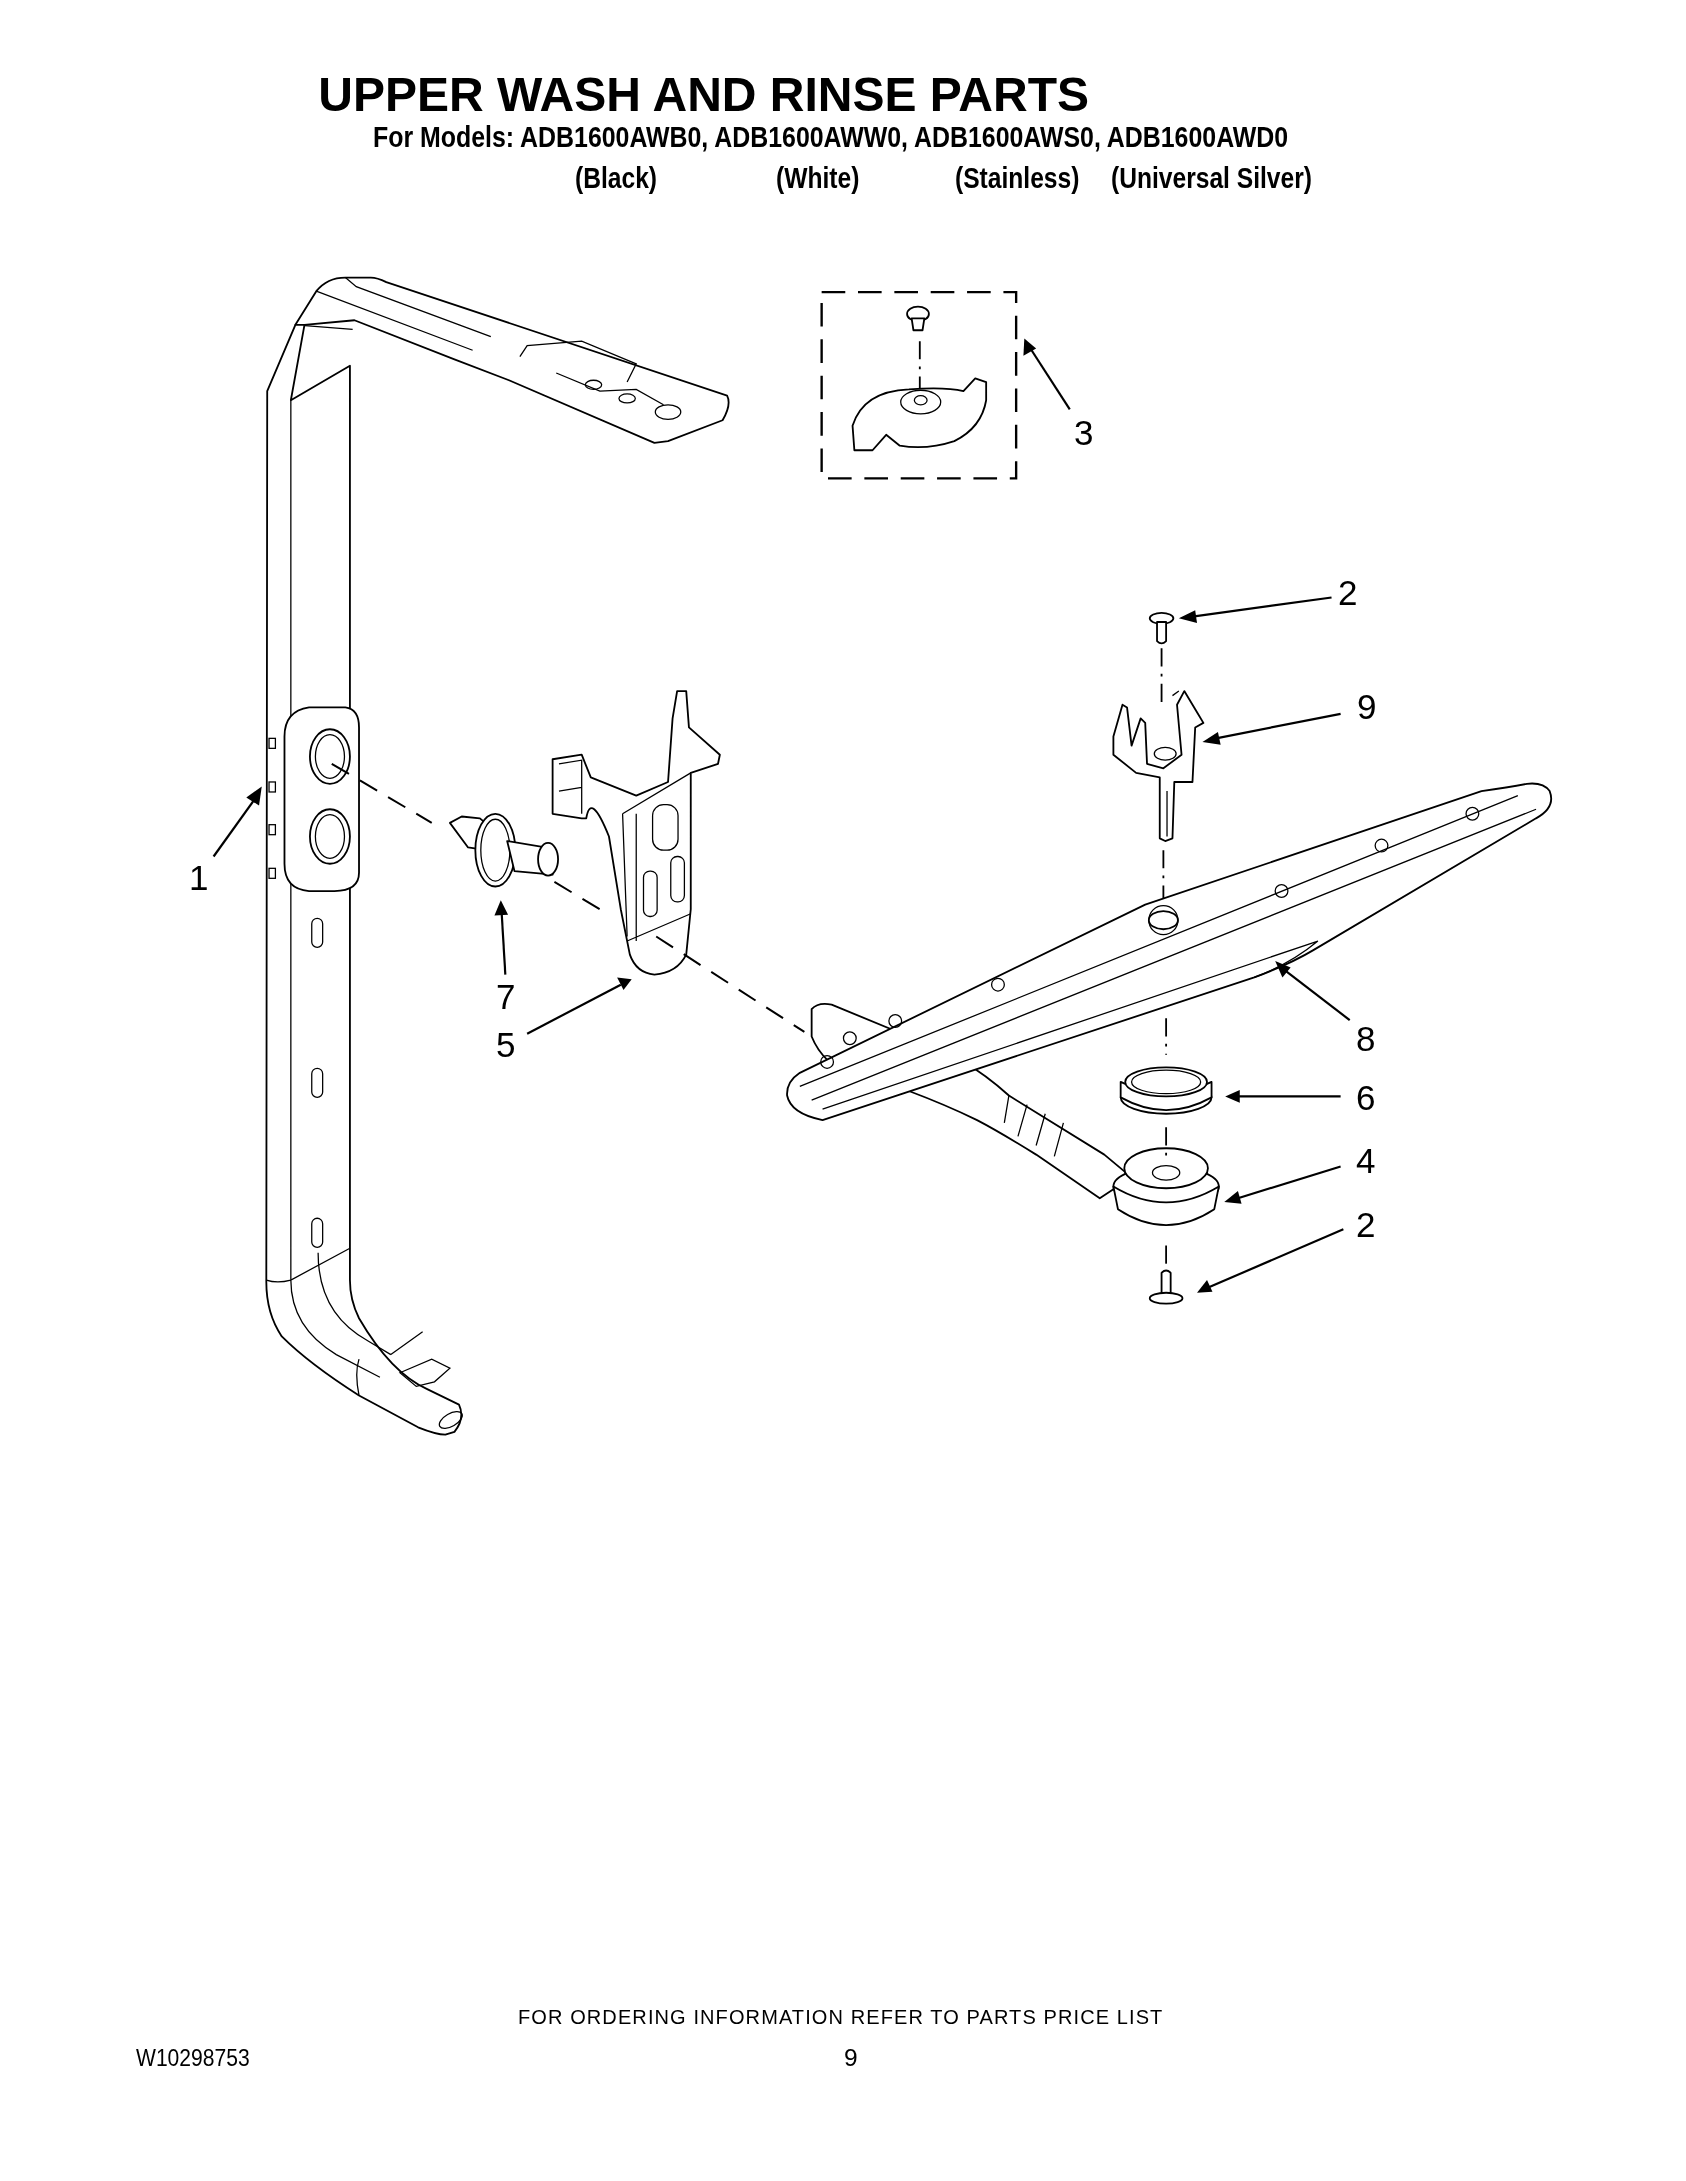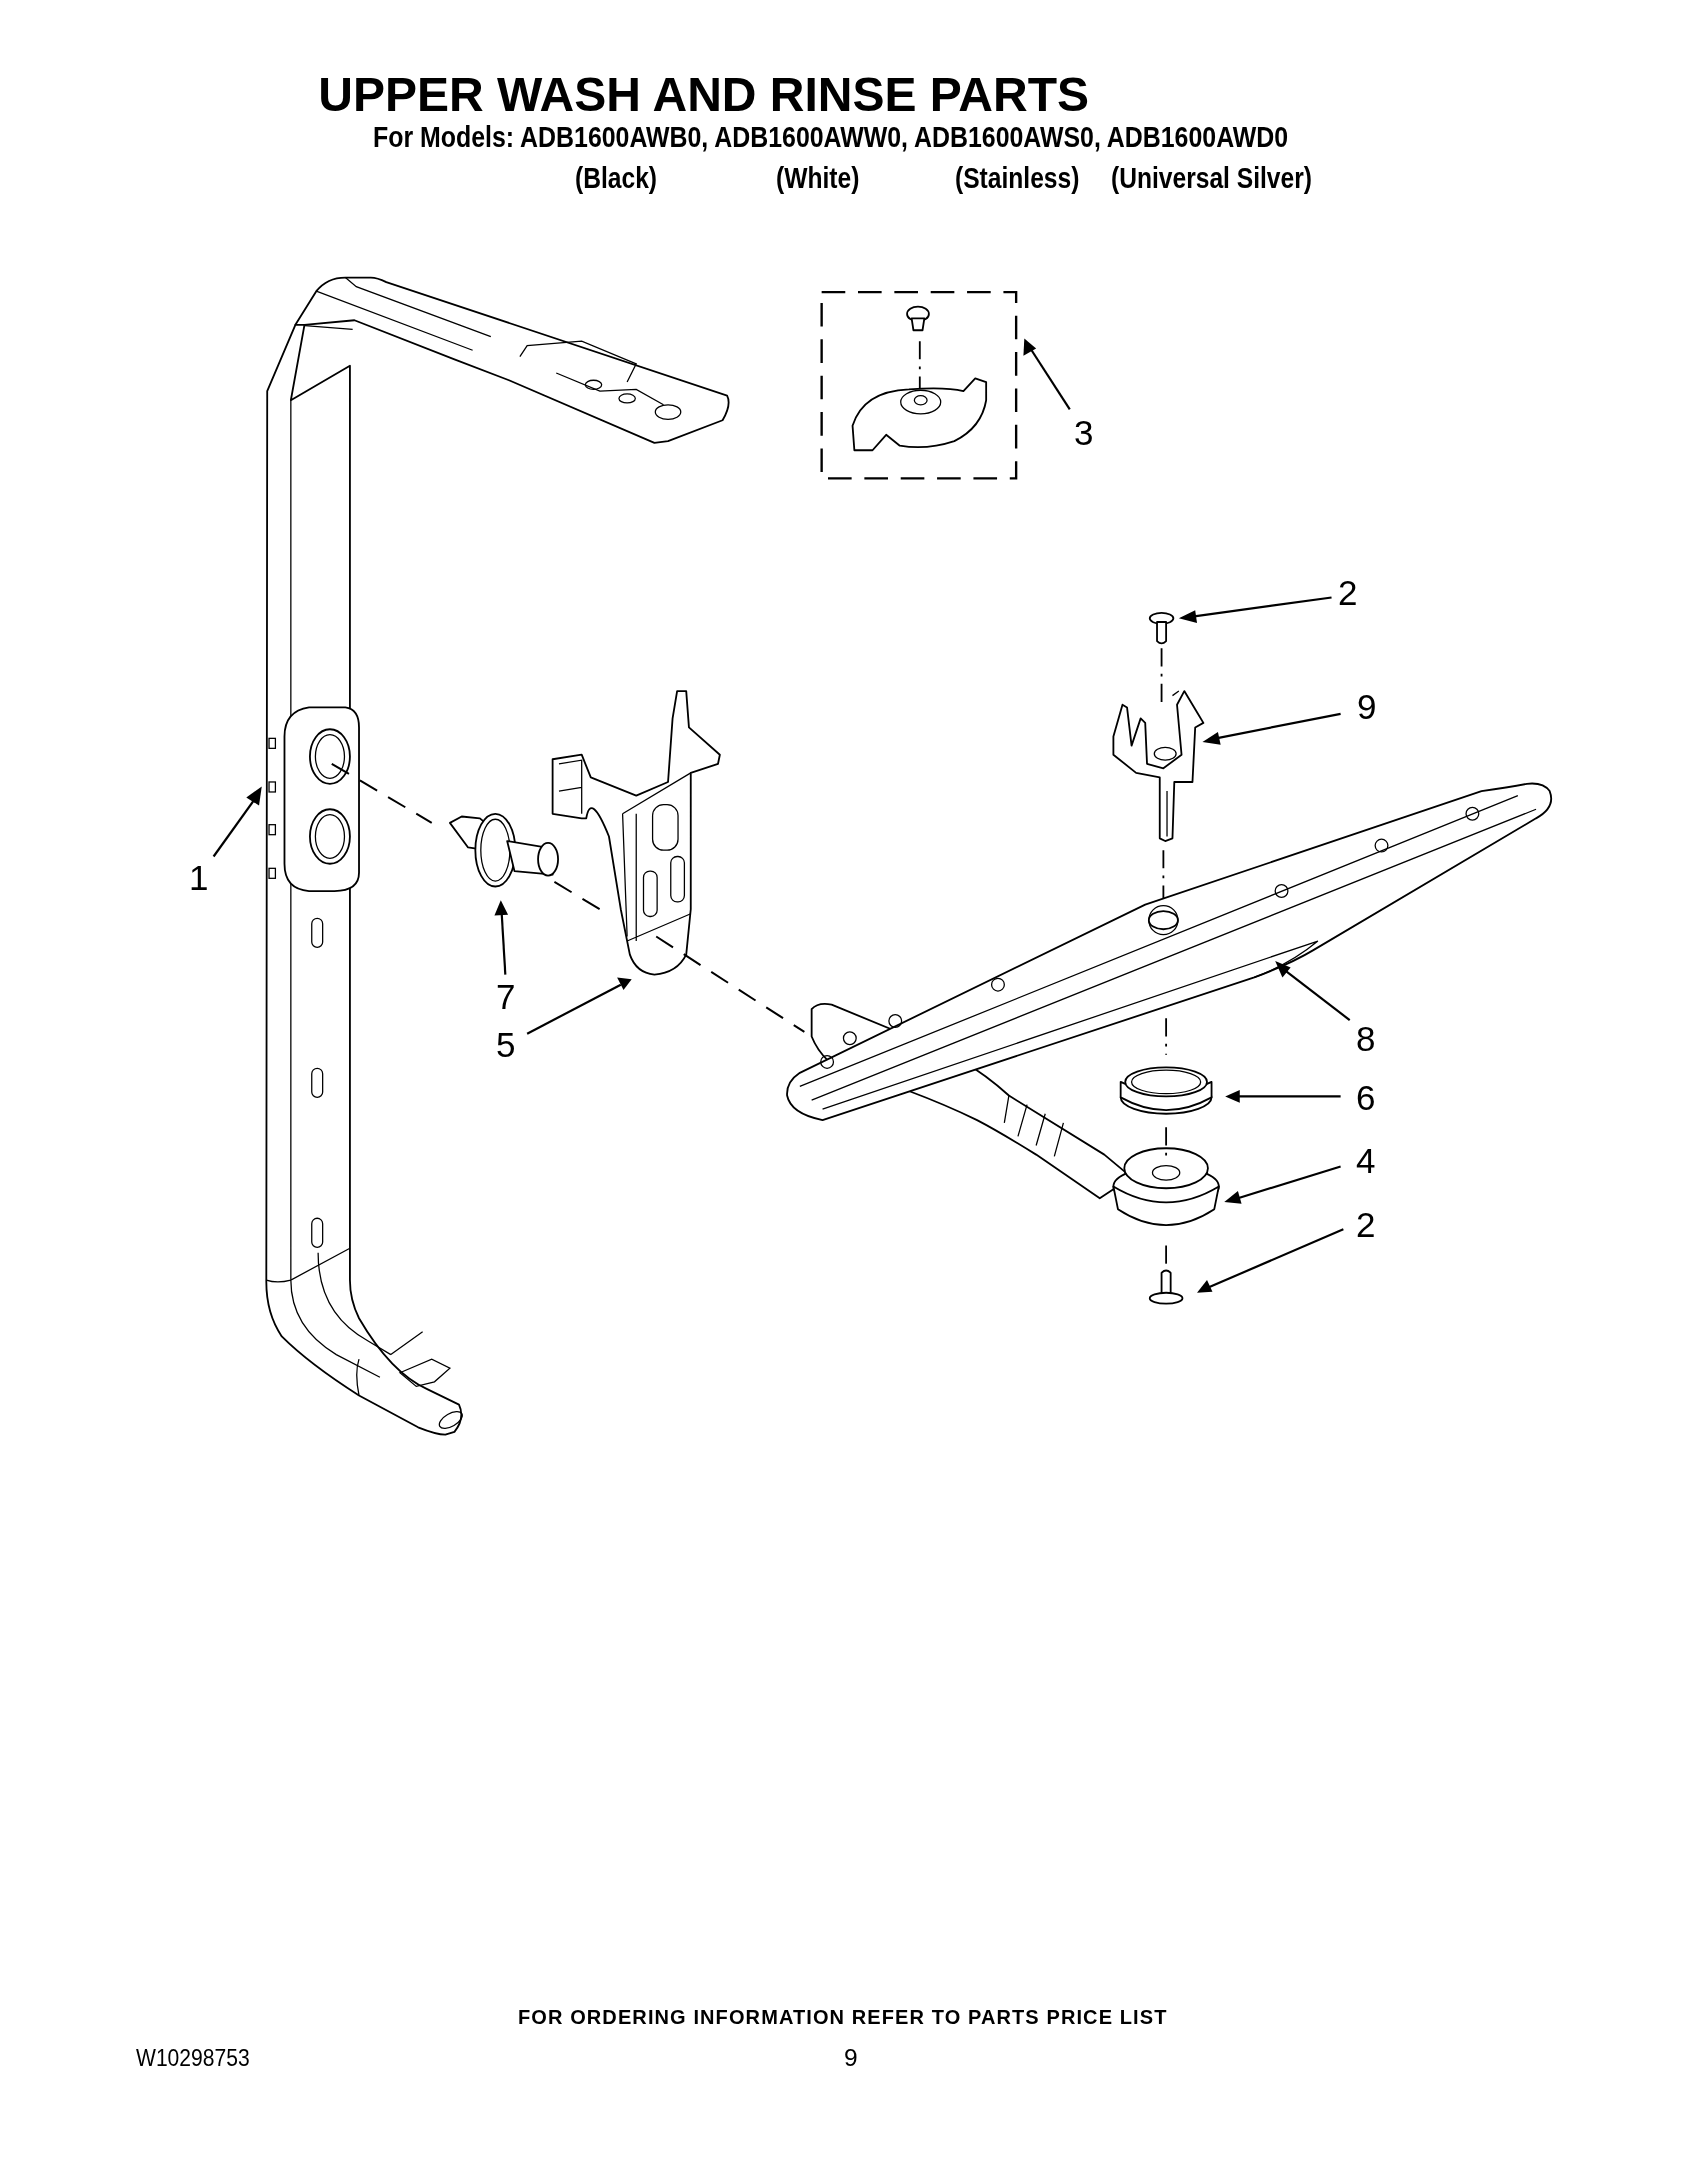--- a/index.html
+++ b/index.html
@@ -3,21 +3,21 @@
 <meta charset="utf-8">
 <style>
   html, body { margin: 0; padding: 0; background: #ffffff; }
   body { width: 1686px; height: 2182px; position: relative; overflow: hidden; font-family: "Liberation Sans", sans-serif; color: #000; }
   .abs { position: absolute; white-space: nowrap; }
   .title { left: 0; width: 1380px; top: 67px; text-align: center; font-weight: bold; font-size: 48px; line-height: 55px; letter-spacing: 0px; }
   .title-inner { display: inline-block; transform: translateX(13.6px); }
   .models { left: 373px; top: 120px; font-weight: bold; font-size: 30px; line-height: 33px; transform-origin: left top; transform: scaleX(0.83); }
   .color { top: 161px; font-weight: bold; font-size: 30px; line-height: 33px; transform-origin: left top; transform: scaleX(0.82); }
   .callout { font-size: 35px; line-height: 36px; font-weight: normal; }
-  .footer-note { left: 518px; top: 2006px; font-weight: bold; font-size: 20px; line-height: 22px; letter-spacing: 1.1px; }
+  .footer-note { left: 518px; top: 2006px; font-weight: normal; font-size: 20px; line-height: 22px; letter-spacing: 1.1px; }
   .doc-number { left: 136px; top: 2044px; font-size: 24.5px; line-height: 27px; transform-origin: left top; transform: scaleX(0.86); }
   .page-number { left: 844px; top: 2044px; font-size: 24.5px; line-height: 27px; }
   svg.diagram { position: absolute; left: 0; top: 0; width: 1686px; height: 2182px; }
   svg.diagram .part { fill: #ffffff; stroke: #000; stroke-width: 2; stroke-linejoin: round; }
   svg.diagram .thin { fill: none; stroke: #000; stroke-width: 1.4; }
   svg.diagram .dash { fill: none; stroke: #000; stroke-width: 2.2; stroke-dasharray: 22 14; }
   svg.diagram .dashdot { fill: none; stroke: #000; stroke-width: 2; stroke-dasharray: 20 8 3 8; }
   svg.diagram .box { fill: none; stroke: #000; stroke-width: 2.6; stroke-dasharray: 26 14; }
   svg.diagram .arrow { fill: none; stroke: #000; stroke-width: 2.4; }
   svg.diagram .head { fill: #000; stroke: none; }

